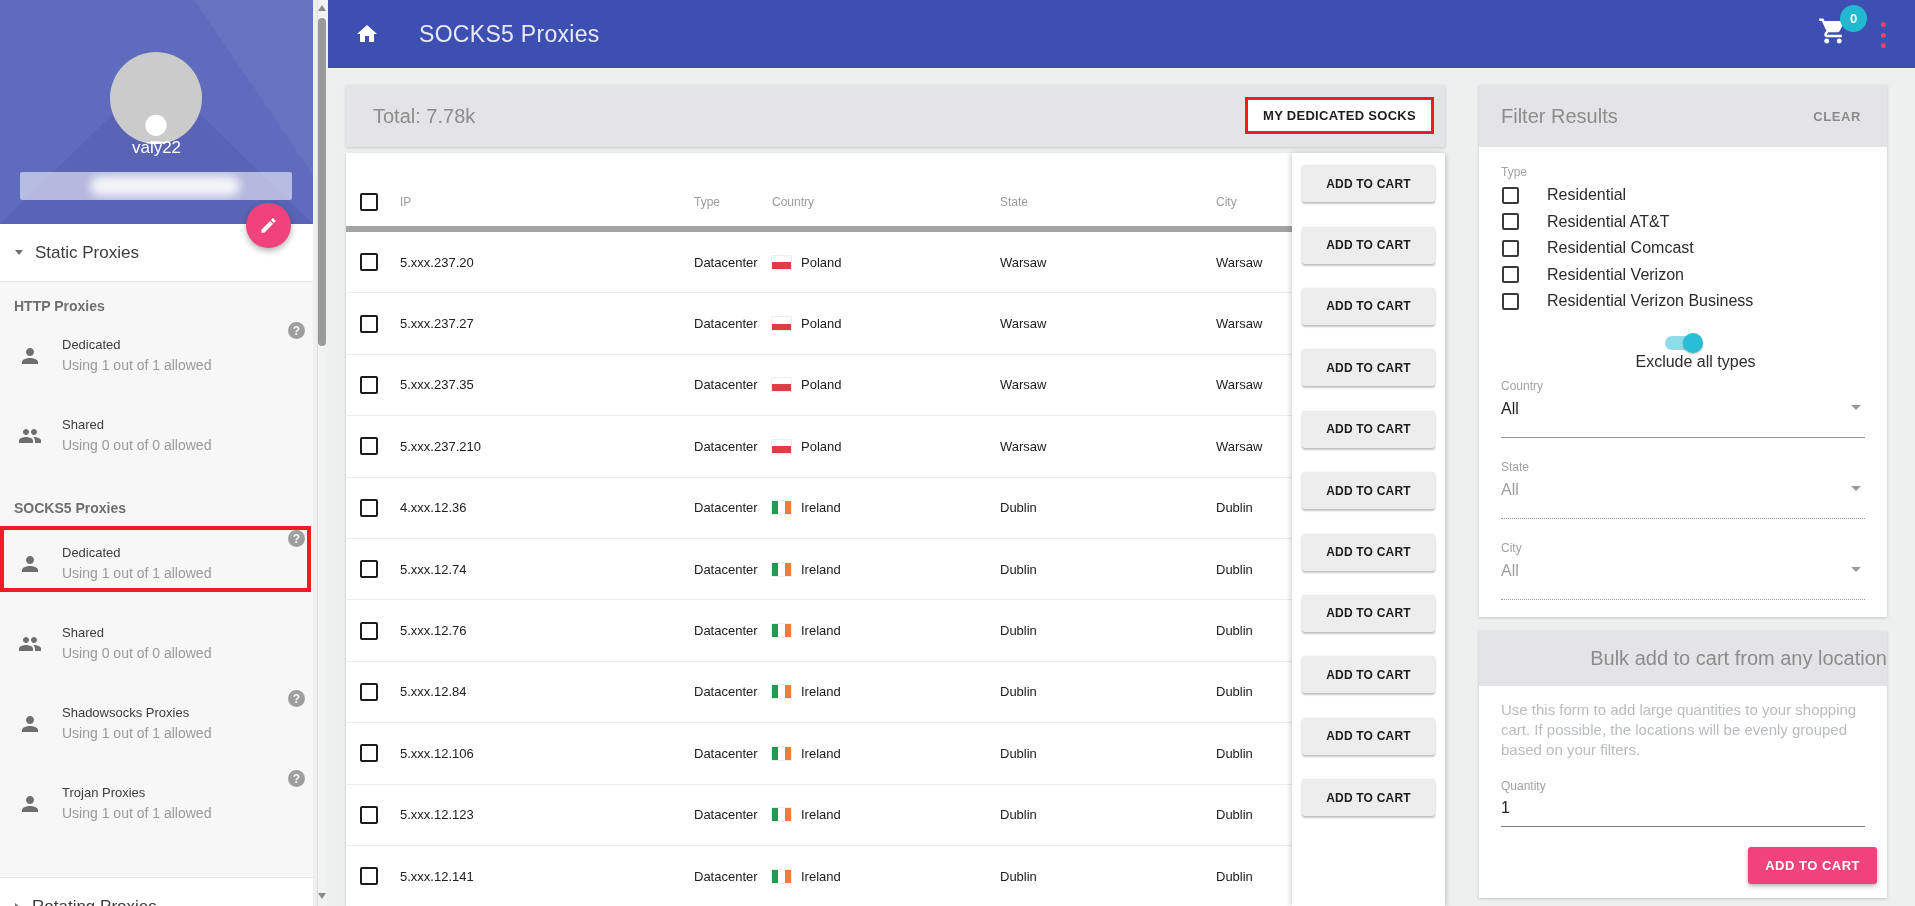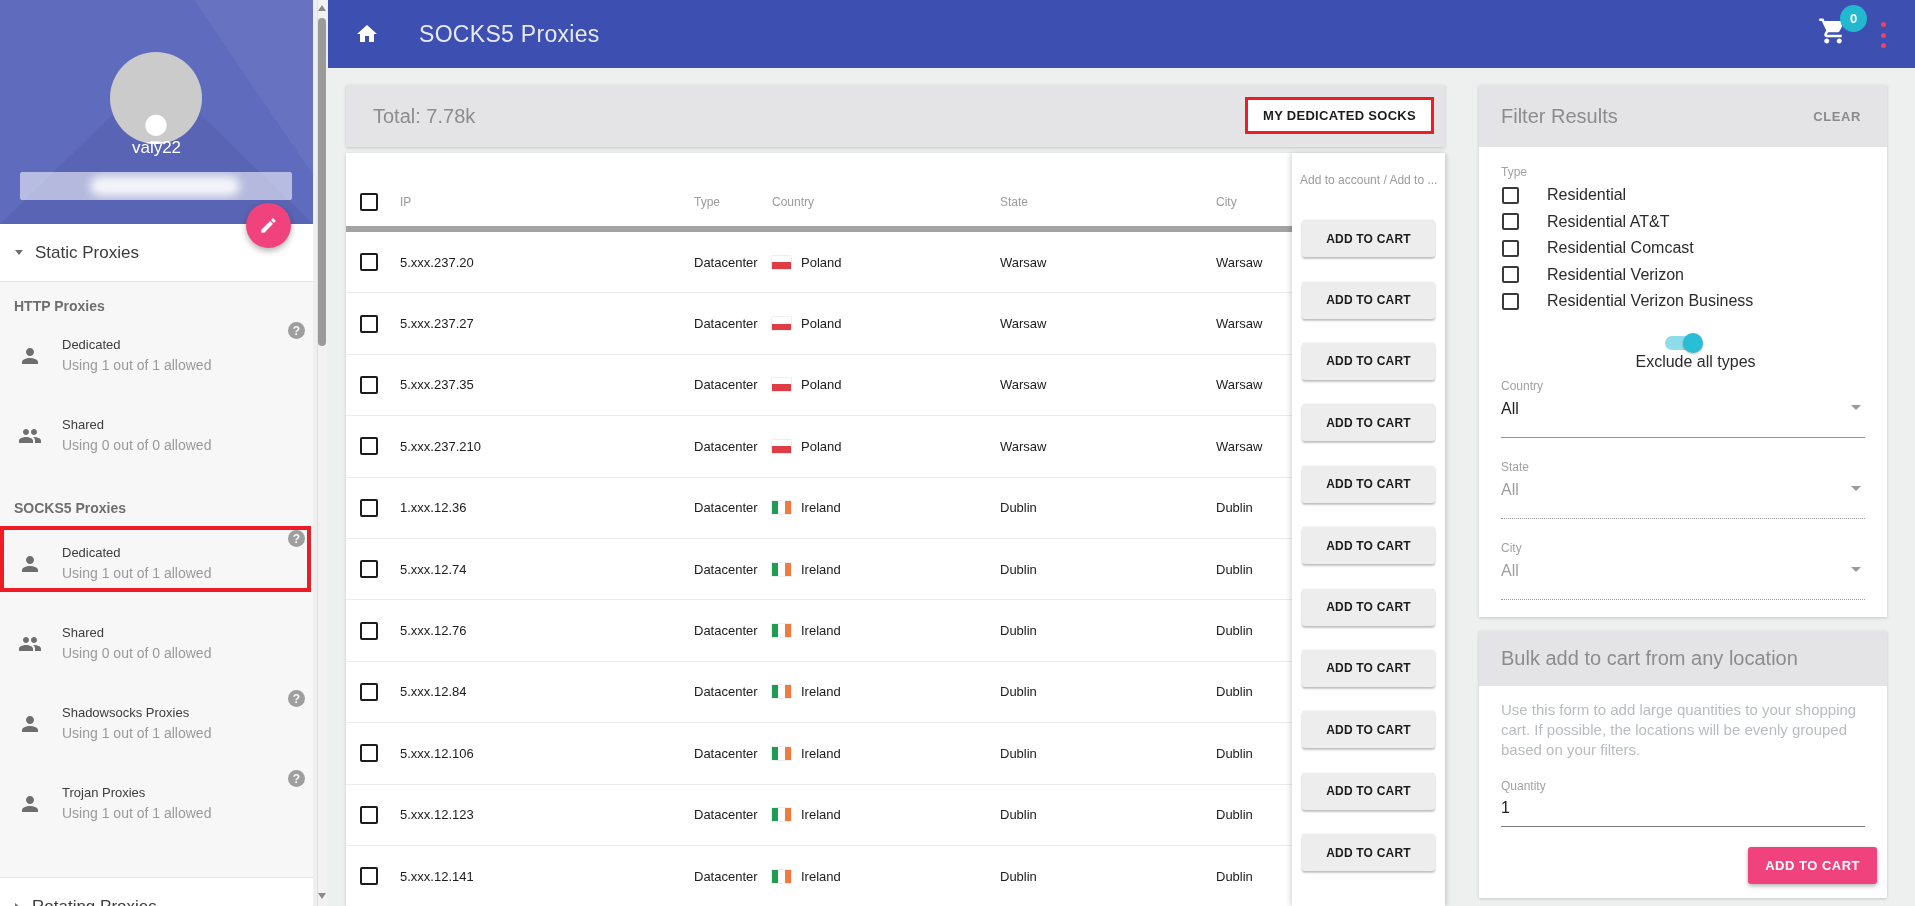--- a/index.html
+++ b/index.html
@@ -132,21 +132,21 @@
   .sel.disabled .val{color:#9e9e9e;}
   .sel .line{height:0;border-bottom:1px solid #949494;}
   .sel.disabled .line{border-bottom:1px dotted #9a9a9a;}
   .sel .chev{position:absolute;right:4px;top:26px;width:0;height:0;
              border-left:5px solid transparent;border-right:5px solid transparent;
              border-top:5px solid #9a9a9a;}
 
   
   .bulk-card{position:absolute;left:1479px;top:631px;width:408px;height:267px;background:#fff;
              box-shadow:0 1px 3px rgba(0,0,0,.18);z-index:2;}
-  .bulk-head{height:55px;background:#e4e4e6;display:flex;align-items:center;}
+  .bulk-head{height:55px;background:#e4e4e6;display:flex;align-items:center;text-align:right;}
   .bulk-desc{padding:14px 22px 0 22px;font-size:15px;color:#b9bcbe;line-height:1.32;}
   .qty-wrap{margin:20px 22px 0 22px;}
   .qty-val{font-size:16px;color:#212121;margin-top:6px;padding-bottom:9px;border-bottom:1px solid #7d7d7d;
            cursor:text;}
   .pink-btn{position:absolute;right:10px;bottom:14px;background:var(--pink);color:#fff;border:none;
             border-radius:3px;padding:11px 17px;font-size:13px;font-weight:bold;letter-spacing:.5px;
             box-shadow:0 2px 4px rgba(0,0,0,.3);cursor:pointer;
             font-family:"Liberation Sans","DejaVu Sans",sans-serif;}
 </style>
 </head>
@@ -329,21 +329,21 @@
             <span class="flag pl"></span>
             <span>Poland</span>
           </div>
           <div class="cell">Warsaw</div>
           <div class="cell">Warsaw</div>
         </div>
         <div class="t-grid t-row">
           <div>
             <div class="cb"></div>
           </div>
-          <div class="ip-val">1.xxx.12.36</div>
+          <div class="ip-val">4.xxx.12.36</div>
           <div class="cell cellpadl">Datacenter</div>
           <div class="cell country-cell">
             <span class="flag ie"></span>
             <span>Ireland</span>
           </div>
           <div class="cell">Dublin</div>
           <div class="cell">Dublin</div>
         </div>
         <div class="t-grid t-row">
           <div>
@@ -420,21 +420,20 @@
             <span class="flag ie"></span>
             <span>Ireland</span>
           </div>
           <div class="cell">Dublin</div>
           <div class="cell">Dublin</div>
         </div>
       </div>
   </div>
 
   <div class="add-panel">
-    <div class="add-head">Add to account / Add to ...</div>
     <div id="add-slots">
         <div class="add-slot">
           <button class="atc-btn">ADD TO CART</button>
         </div>
         <div class="add-slot">
           <button class="atc-btn">ADD TO CART</button>
         </div>
         <div class="add-slot">
           <button class="atc-btn">ADD TO CART</button>
         </div>

